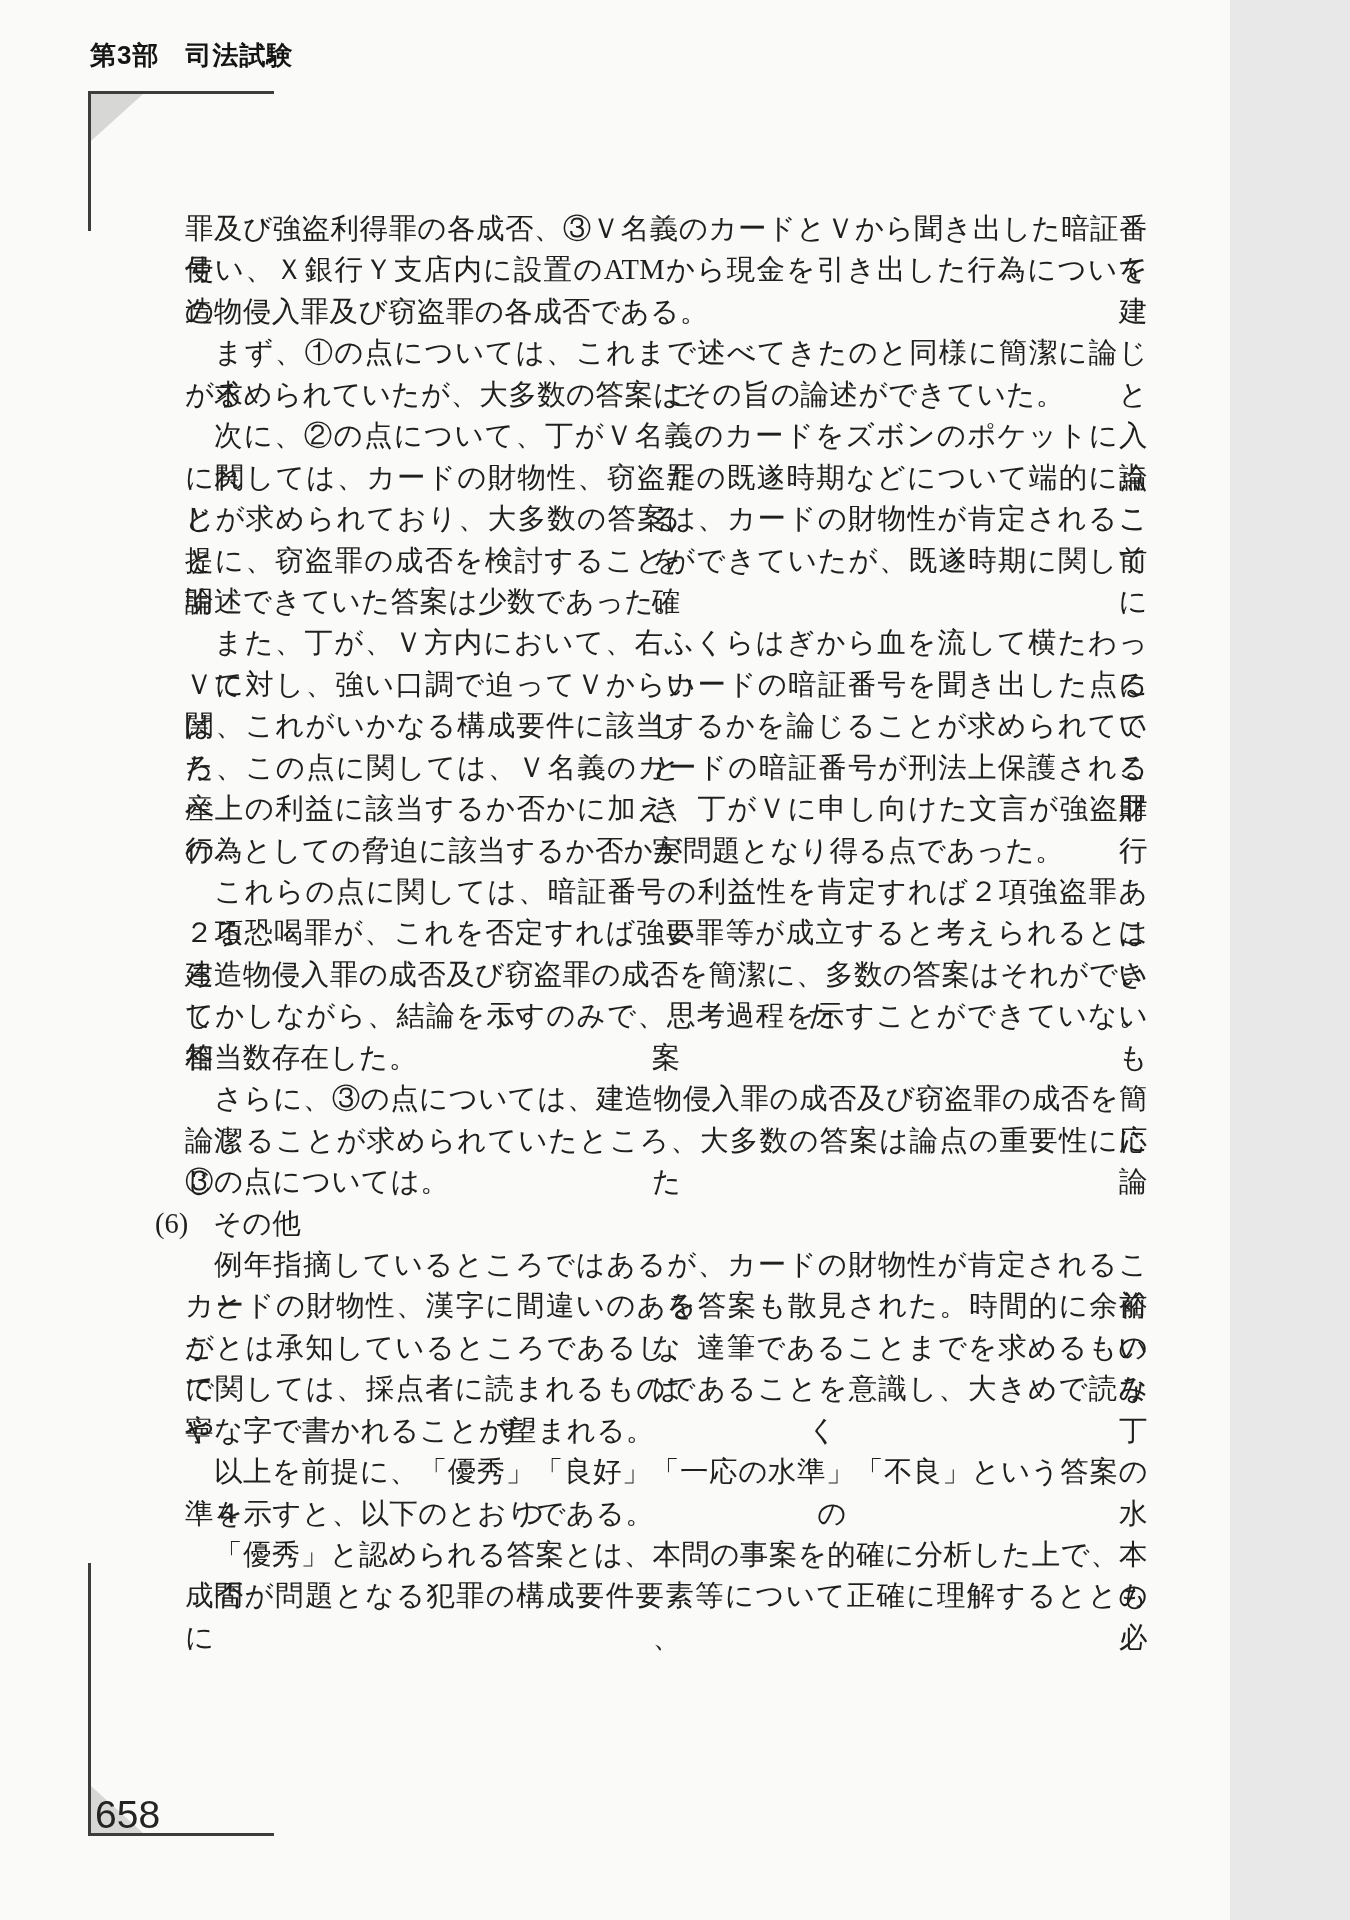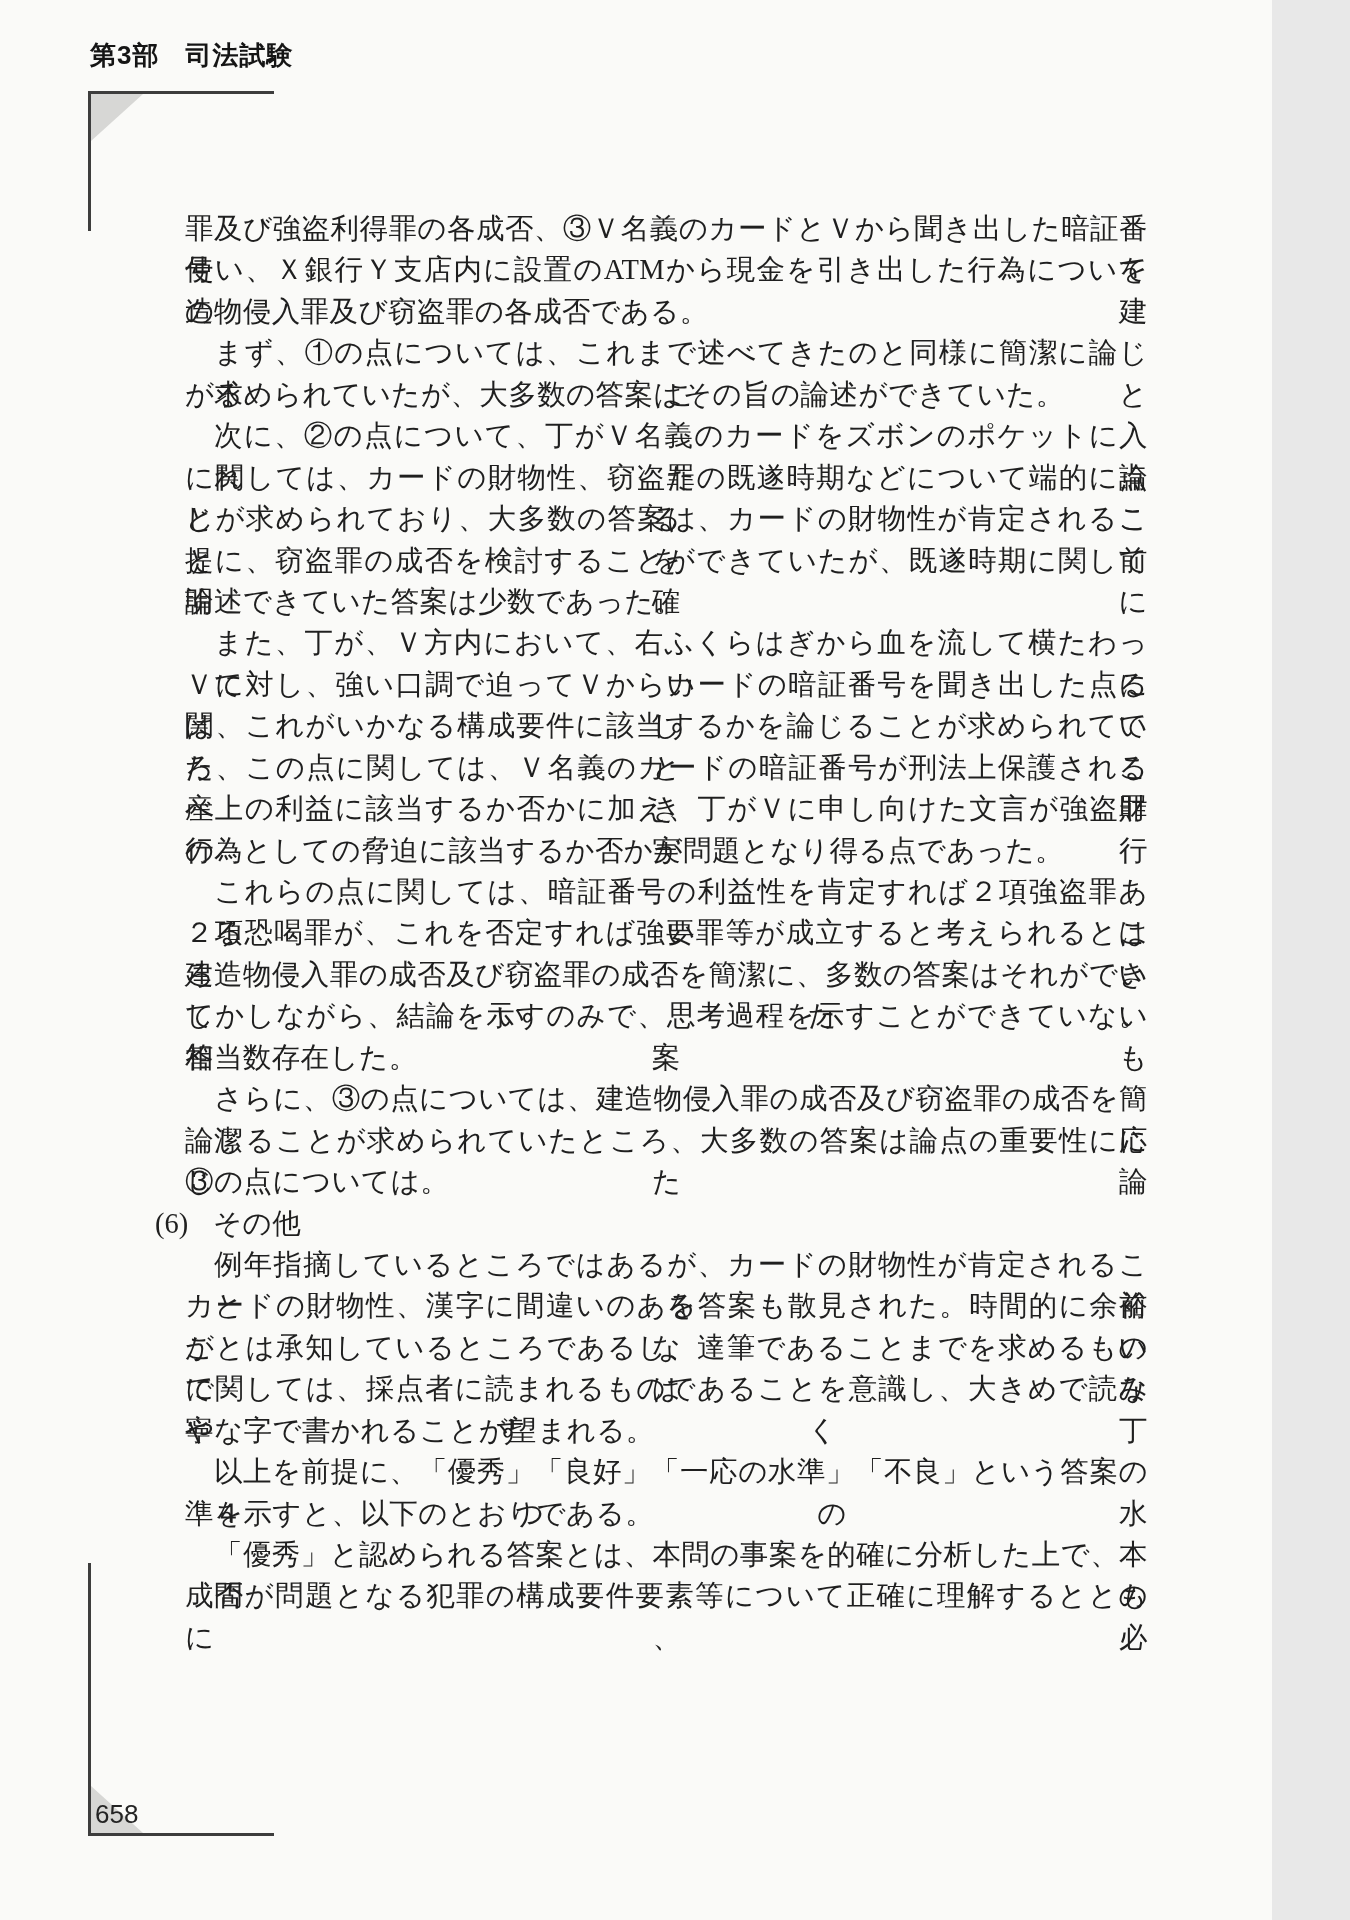--- a/index.html
+++ b/index.html
@@ -10,21 +10,20 @@
   }
   html,body{margin:0;padding:0;}
   body{background:#e8e8e8;}
   .page{
     position:relative;
     width:1230px;height:1920px;
     background:var(--bg);
     overflow:hidden;
     font-family:"Liberation Serif","DejaVu Serif",serif;
     color:var(--text);
-    padding-left:42px;
   }
   
   .header{
     position:absolute;left:90px;top:40px;
     display:flex;gap:26px;
     font-family:"Liberation Sans","DejaVu Sans",sans-serif;
     font-weight:700;font-size:26px;line-height:30px;
     letter-spacing:1px;color:#151515;
   }
   .rule{position:absolute;background:var(--rule);}
@@ -38,21 +37,21 @@
   .rule-bottom{left:88px;top:1833px;width:186px;height:3px;}
   .vline-bottom{left:88px;top:1563px;width:3px;height:270px;}
   .tri-bottom{
     position:absolute;left:91px;top:1786px;width:0;height:0;
     border-bottom:47px solid var(--tri);
     border-right:52px solid transparent;
   }
   .page-number{
     position:absolute;left:95px;top:1799px;
     font-family:"Liberation Sans","DejaVu Sans",sans-serif;
-    font-size:26px;line-height:31px;color:#242424;
+    font-size:39px;line-height:31px;color:#242424;
     letter-spacing:0px;
   }
   
   .body-text{
     position:absolute;left:185px;top:208px;width:963px;
     font-size:28.5px;
   }
   .line{
     height:41.45px;line-height:41.45px;
     white-space:normal;

